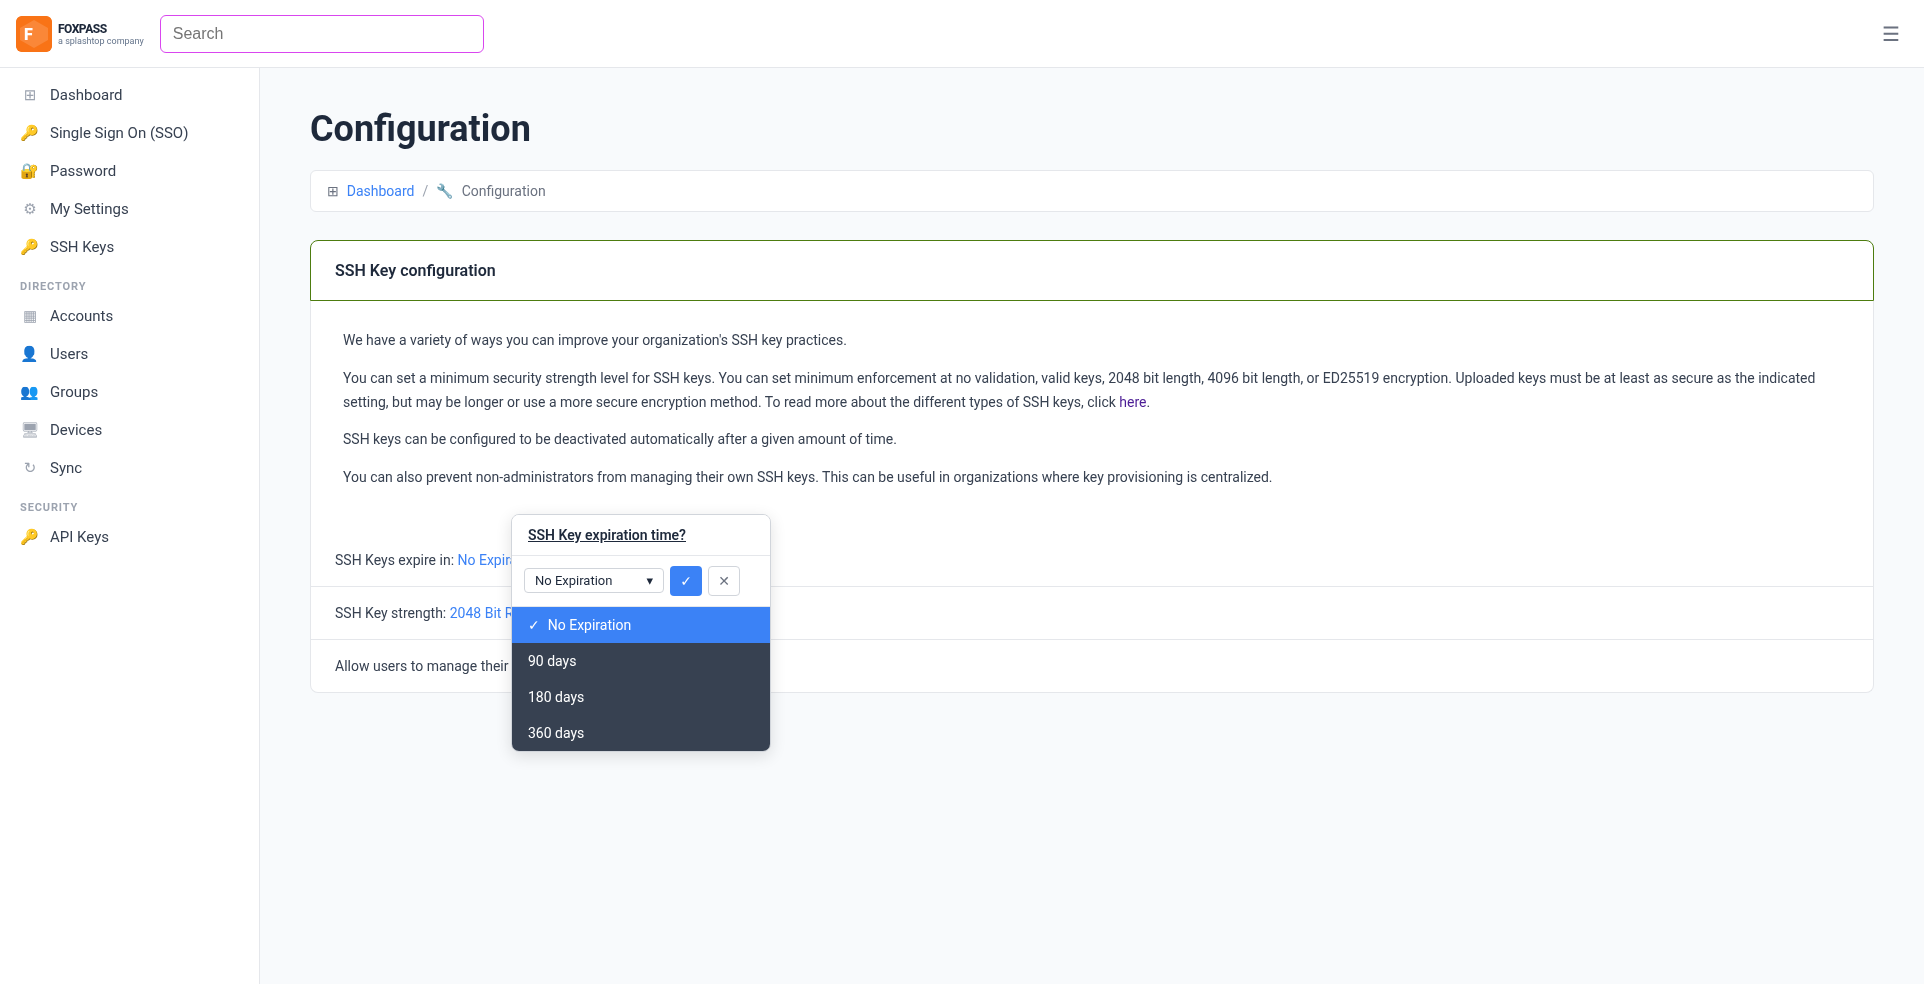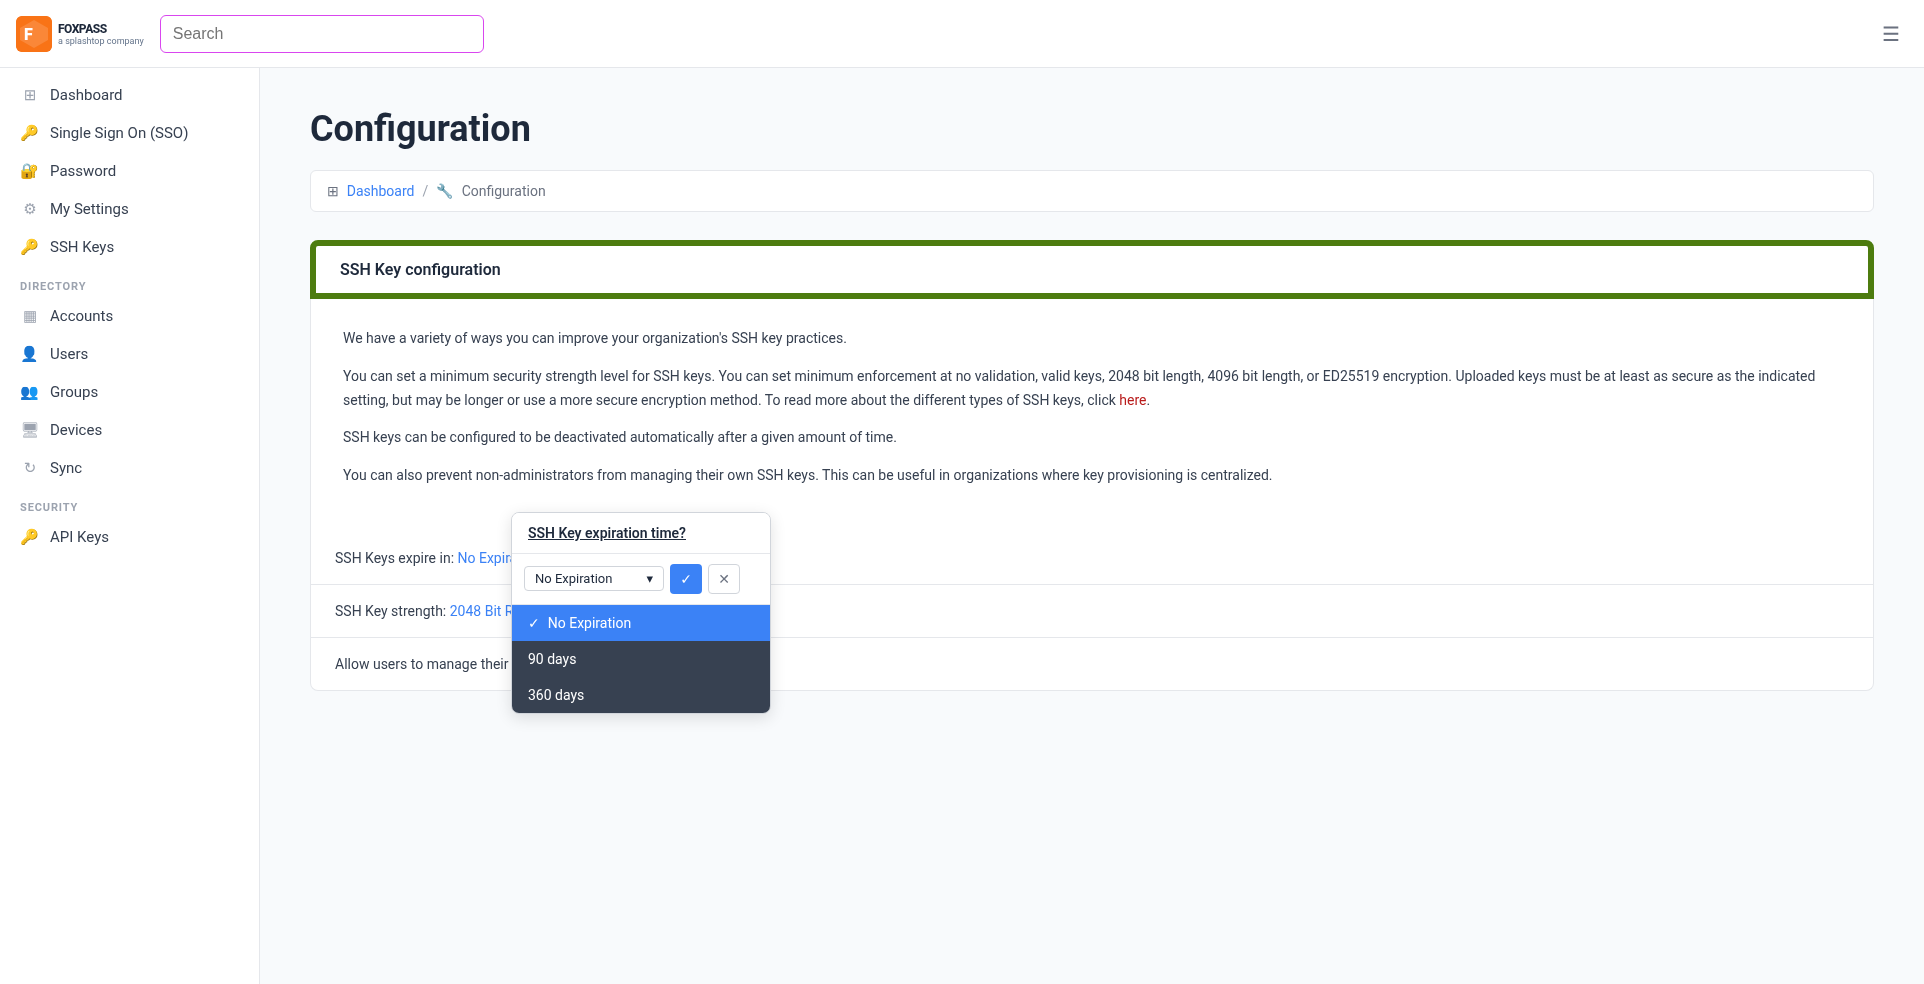--- a/index.html
+++ b/index.html
@@ -56,31 +56,31 @@
       display: flex; align-items: center; gap: 8px;
       font-size: 14px; color: #6b7280; margin-bottom: 28px;
       padding: 12px 16px; background: #fff; border: 1px solid #e5e7eb; border-radius: 6px;
     }
     .breadcrumb a { color: #3b82f6; text-decoration: none; }
     .breadcrumb-sep { color: #9ca3af; }
     .breadcrumb-icon { font-size: 14px; }
     .card-title { font-size: 16px; font-weight: 600; color: #1e293b; margin-bottom: 0; }
 
     .section-title-card {
-      background: #fff; border: 6px solid #4d7c0f; border-radius: 8px;
-      padding: 14px 24px; margin-bottom: 0;
+      background: #fff; border: 1px solid #4d7c0f; border-radius: 8px;
+      padding: 20px 24px; margin-bottom: 0;
     }
 
     .description-card {
       background: #fff; border: 1px solid #e5e7eb; border-radius: 8px;
       padding: 28px 32px; margin-bottom: 20px;
     }
     .description-card p { font-size: 14px; color: #374151; line-height: 1.7; margin-bottom: 14px; }
     .description-card p:last-child { margin-bottom: 16px; }
-    .description-card a { color: #b91c1c; text-decoration: none; }
+    .description-card a { color: #4c1d95; text-decoration: none; }
 
     .settings-card {
       background: #fff; border: 1px solid #e5e7eb; border-radius: 8px;
       overflow: visible; position: relative;
     }
     .settings-row {
       display: flex; align-items: center;
       padding: 18px 24px; border-bottom: 1px solid #e5e7eb;
       font-size: 14px; color: #374151; position: relative;
     }
@@ -265,20 +265,23 @@
           </div>
           <div class="dropdown-options">
             <div class="dropdown-option selected">
               <span>✓</span>
               <span>No Expiration</span>
             </div>
             <div class="dropdown-option">
               <span>90 days</span>
             </div>
             <div class="dropdown-option">
+              <span>180 days</span>
+            </div>
+            <div class="dropdown-option">
               <span>360 days</span>
             </div>
           </div>
         </div>
       </div>
 
       <div class="settings-row">
         <span>SSH Key strength:</span>
         &nbsp;
         <a href="#">2048 Bit RSA En...</a>

